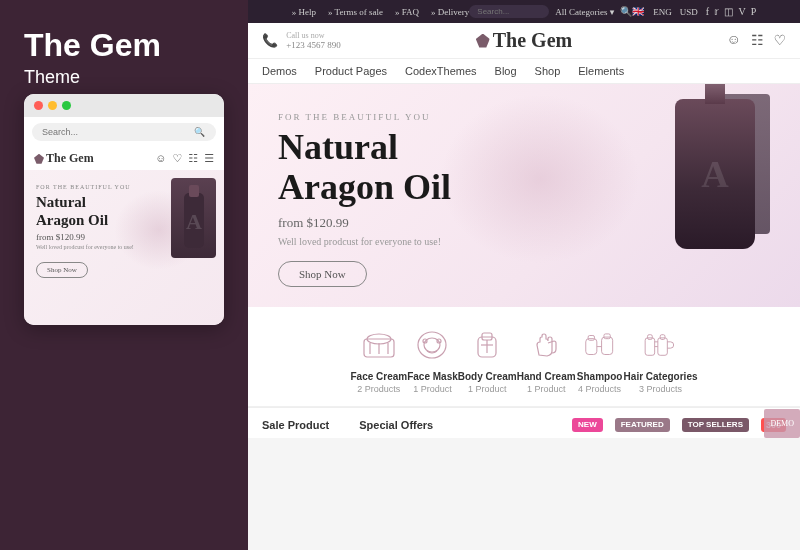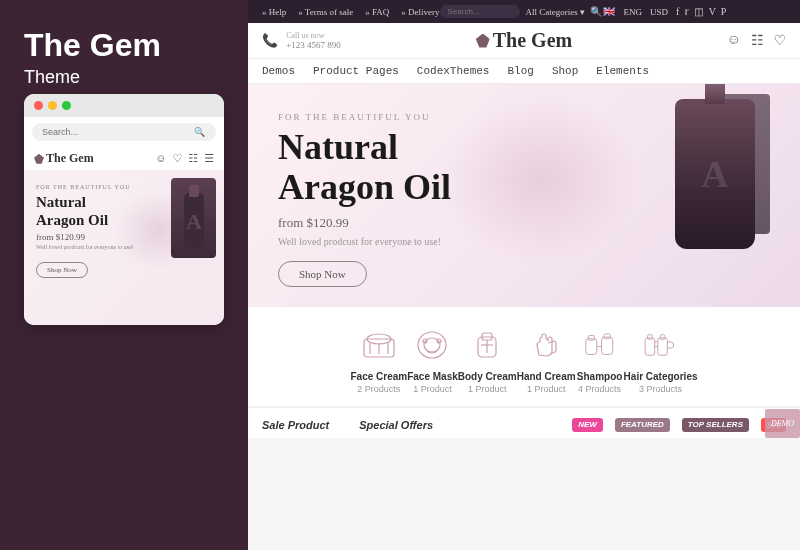--- a/index.html
+++ b/index.html
@@ -175,21 +175,21 @@
     }
 
     
     .top-bar {
       background: #2c2030;
       color: #ccc;
       font-size: 9px;
       padding: 5px 14px;
       display: flex;
       align-items: center;
-      justify-content: flex-start;
+      justify-content: center;
     }
     .top-bar-left { display: flex; gap: 12px; }
     .top-bar-link { color: #ccc; text-decoration: none; font-size: 9px; }
     .top-bar-search {
       background: #3d3045;
       border: none;
       border-radius: 10px;
       padding: 2px 8px;
       font-size: 8px;
       color: #ccc;
@@ -232,21 +232,21 @@
 
     
     .main-nav {
       background: white;
       padding: 6px 14px;
       display: flex;
       gap: 18px;
       border-bottom: 1px solid #eee;
       font-size: 11px;
       color: #444;
-      font-family: Liberation Mono, monospace;
+      font-family: Liberation Sans, sans-serif;
     }
     .nav-item { cursor: pointer; }
 
     
     .hero {
       background: linear-gradient(135deg, #fdf0f5 0%, #f5e5ef 60%, #ecdaeb 100%);
       position: relative;
       overflow: hidden;
       padding: 28px 30px 20px;
       min-height: 180px;
@@ -380,21 +380,20 @@
     }
 
     
     .bottom-bar {
       background: white;
       padding: 10px 14px 6px;
       display: flex;
       align-items: center;
       gap: 30px;
       border-top: 1px solid #eee;
-      font-style: italic;
     }
     .bottom-bar-item {
       font-size: 11px;
       font-weight: 600;
       color: #333;
       font-family: 'Arial', sans-serif;
     }
     .bottom-bar-item.secondary {
       font-size: 11px;
       color: #777;

